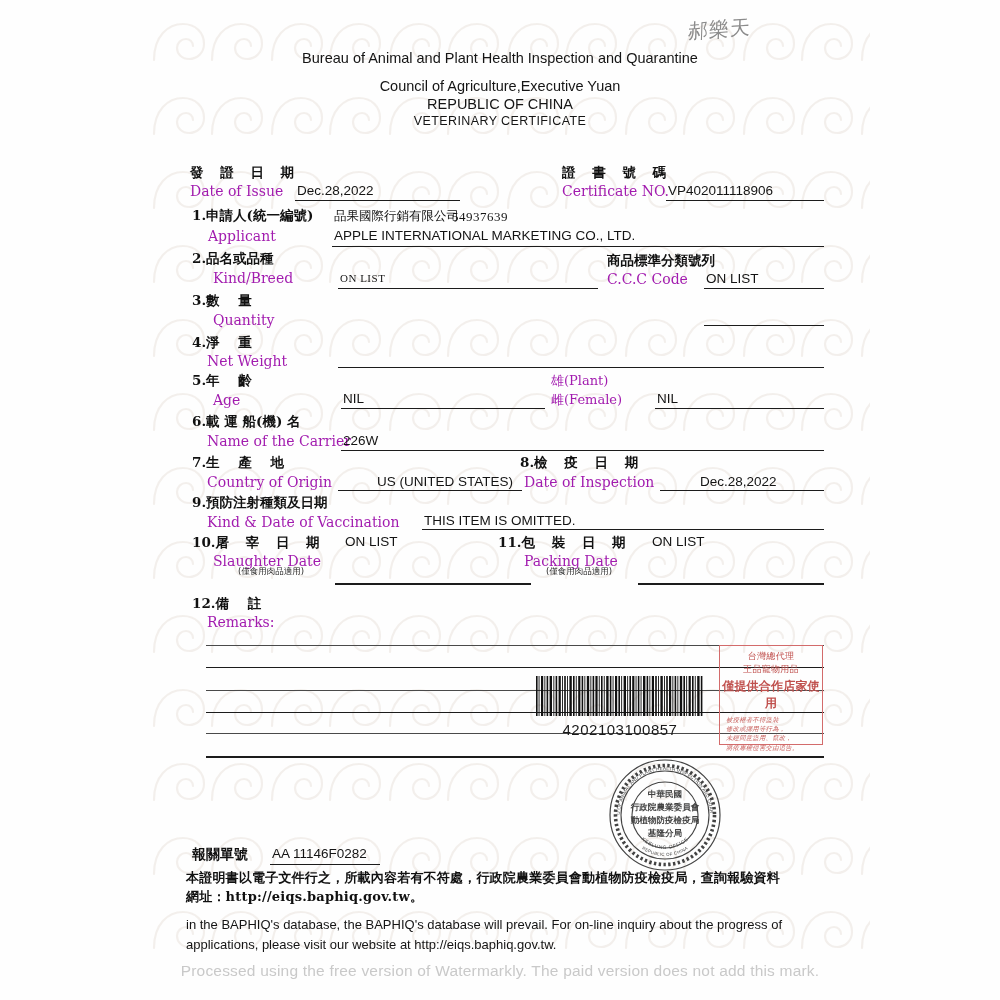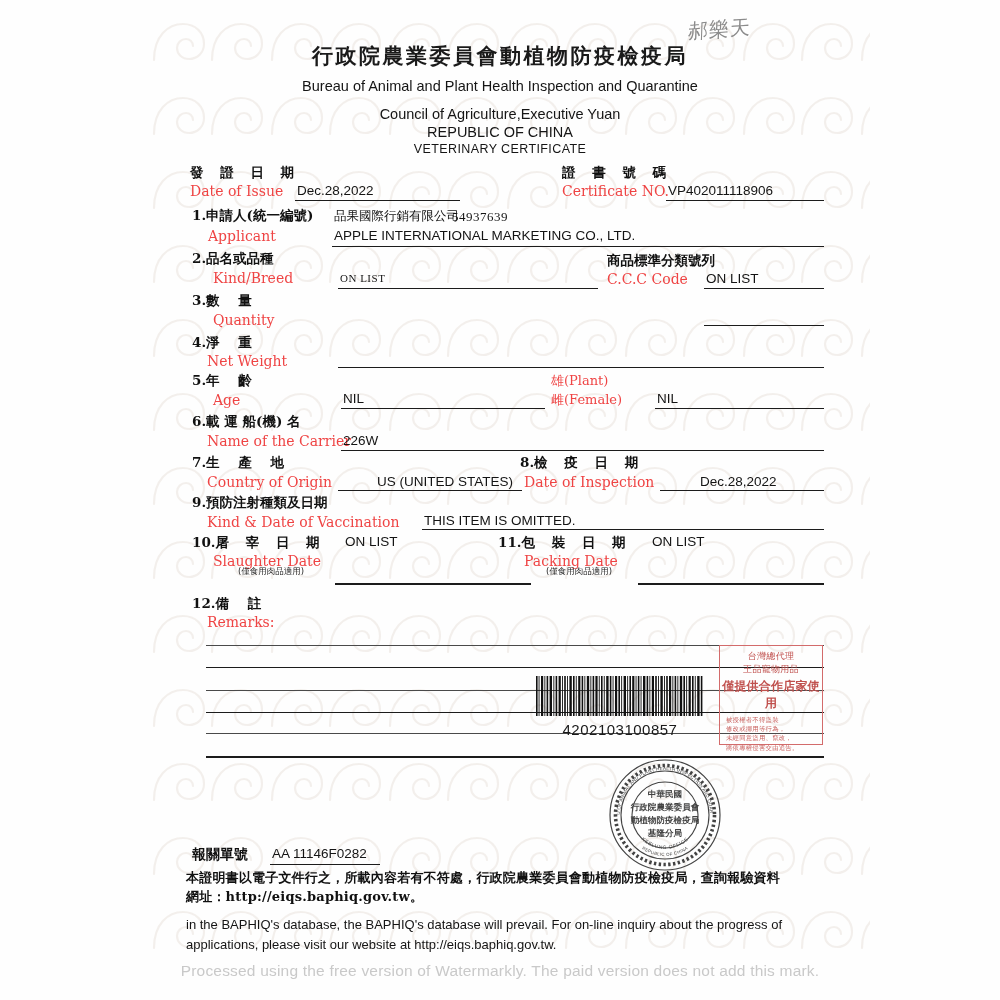--- a/index.html
+++ b/index.html
@@ -44,21 +44,21 @@
   #hdr-cn  { font-size: 21px; letter-spacing: 2.5px; font-family: "DejaVu Serif", serif; font-weight: bold; color:#1a1a1a; }
   #hdr-en1 { font-size: 14.5px; margin-top: 8px;  font-family: "Liberation Sans", sans-serif; color:#151515;}
   #hdr-en2 { font-size: 14.5px; margin-top: 12px;  font-family: "Liberation Sans", sans-serif; color:#151515;}
   #hdr-en3 { font-size: 14.5px; margin-top: 2px;  font-family: "Liberation Sans", sans-serif; color:#151515;}
   #sub-cn  { font-size: 15.5px; margin-top: 13px; letter-spacing: 2px; font-family: "DejaVu Serif", serif; font-weight: bold; color:#1a1a1a;}
   #sub-en  { font-size: 12.5px; margin-top: 2px; letter-spacing: .4px; font-family: "Liberation Sans", sans-serif; color:#151515;}
 
   
   .t  { position: absolute; white-space: nowrap; }
   .lbl-cn { font-family: "DejaVu Serif", serif; font-weight: bold; font-size: 13.5px; color: #111; }
-  .lbl-en { font-family: "DejaVu Serif", serif; font-size: 14px; color: #ef4444; }
+  .lbl-en { font-family: "DejaVu Serif", serif; font-size: 14px; color: #a21caf; }
   .val    { font-family: "Liberation Sans", sans-serif; font-size: 13.5px; color: #141414; }
   .val-sm { font-family: "Liberation Serif", serif; font-size: 11px; color: #141414; letter-spacing:.5px;}
   .val-cn { font-family: "DejaVu Serif", serif; font-size: 12.5px; color: #141414; }
   .note-cn{ font-family: "DejaVu Sans", sans-serif; font-size: 8.5px; color: #222; }
 
   
   .rule { position: absolute; background: #1c1c1c; height: 1px; }
   .rule.thick { height: 1.6px; }
   .rule.soft  { background: #4a4a4a; }
 
@@ -76,20 +76,21 @@
     color: #c0504d; line-height: 13px; letter-spacing: .3px;
   }
   #red-stamp .rs-l3 {
     font-family: Liberation Sans, sans-serif; font-size: 12px; font-weight: bold;
     color: #c0504d; line-height: 17px; margin-top: 2px; letter-spacing: .2px;
   }
   #red-stamp .rs-fine {
     margin-top: 4px; font-family: "DejaVu Sans", sans-serif; font-size: 6.4px;
     color: #c9615e; line-height: 9.2px; text-align: left; padding-left: 6px;
     letter-spacing: .2px;
+    font-style: italic;
   }
 
   
   #barcode-wrap { position: absolute; left: 536px; top: 676px; z-index: 3; }
   #barcode { height: 40px; width: 168px; }
   #barcode-num {
     text-align: center; font-family: "Liberation Sans", sans-serif;
     font-size: 15px; color: #1a1a1a; margin-top: 1px; letter-spacing: .5px;
   }
 
@@ -132,21 +133,20 @@
     </pattern>
   </defs>
   <rect x="0" y="0" width="720" height="960" fill="url(#ram-pat)"></rect>
 </svg>
 
 <div id="sheet">
 
   <div id="signature">郝樂天</div>
 
   <div id="hdr">
-    <div id="hdr-cn">行政院農業委員會動植物防疫檢疫局</div>
     <div id="hdr-en1">Bureau of Animal and Plant Health Inspection and Quarantine</div>
     <div id="hdr-en2">Council of Agriculture,Executive Yuan</div>
     <div id="hdr-en3">REPUBLIC OF CHINA</div>
     <div id="sub-en">VETERINARY CERTIFICATE</div>
   </div>
 
   <div class="t lbl-cn" style="left:190px; top:164px; letter-spacing:6px;">發 證 日 期</div>
   <div class="t lbl-en" style="left:190px; top:183px;">Date of Issue</div>
   <div class="t val" style="left:297px; top:183px;">Dec.28,2022</div>
   <div class="rule" style="left:295px; top:200px; width:165px;"></div>

